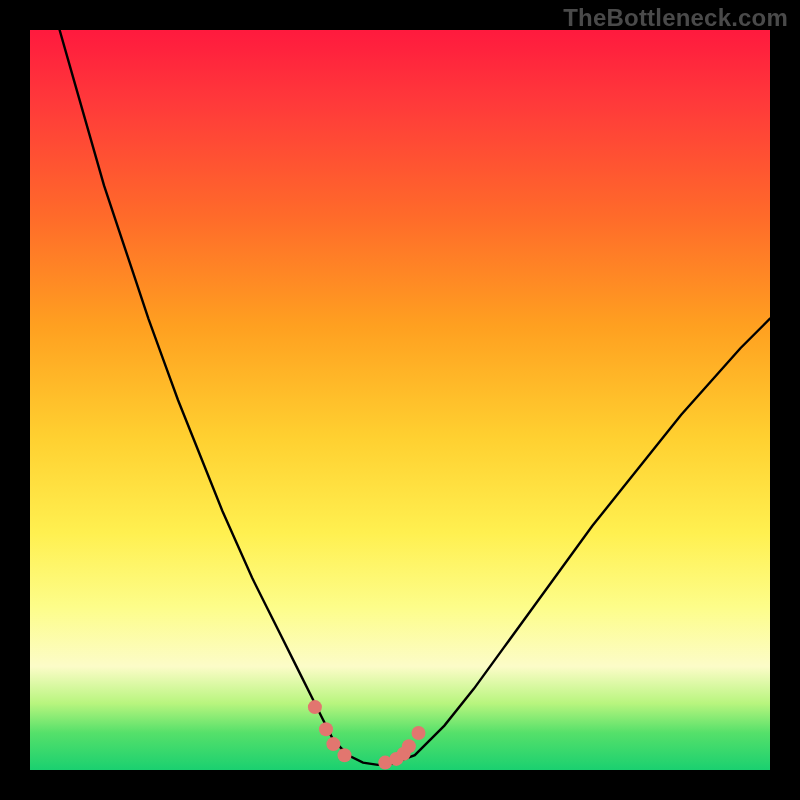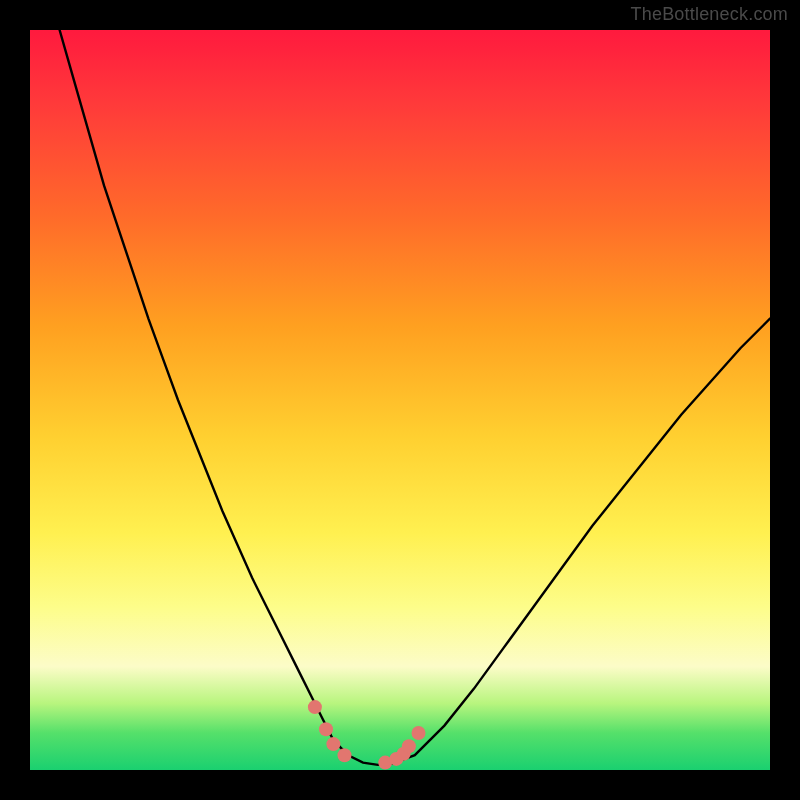--- a/index.html
+++ b/index.html
@@ -43,22 +43,22 @@
     left: 0;
     top: 0;
     width: 740px;
     height: 740px;
   }
   .watermark {
     position: absolute;
     top: 4px;
     right: 12px;
     color: #4a4a4a;
-    font-size: 18px;
-    font-weight: 400;
+    font-size: 24px;
+    font-weight: 700;
     letter-spacing: 0.2px;
     user-select: none;
   }
 </style>
 </head>
 <body>
 
 <div class="frame">
 
   <div class="plot-area">

